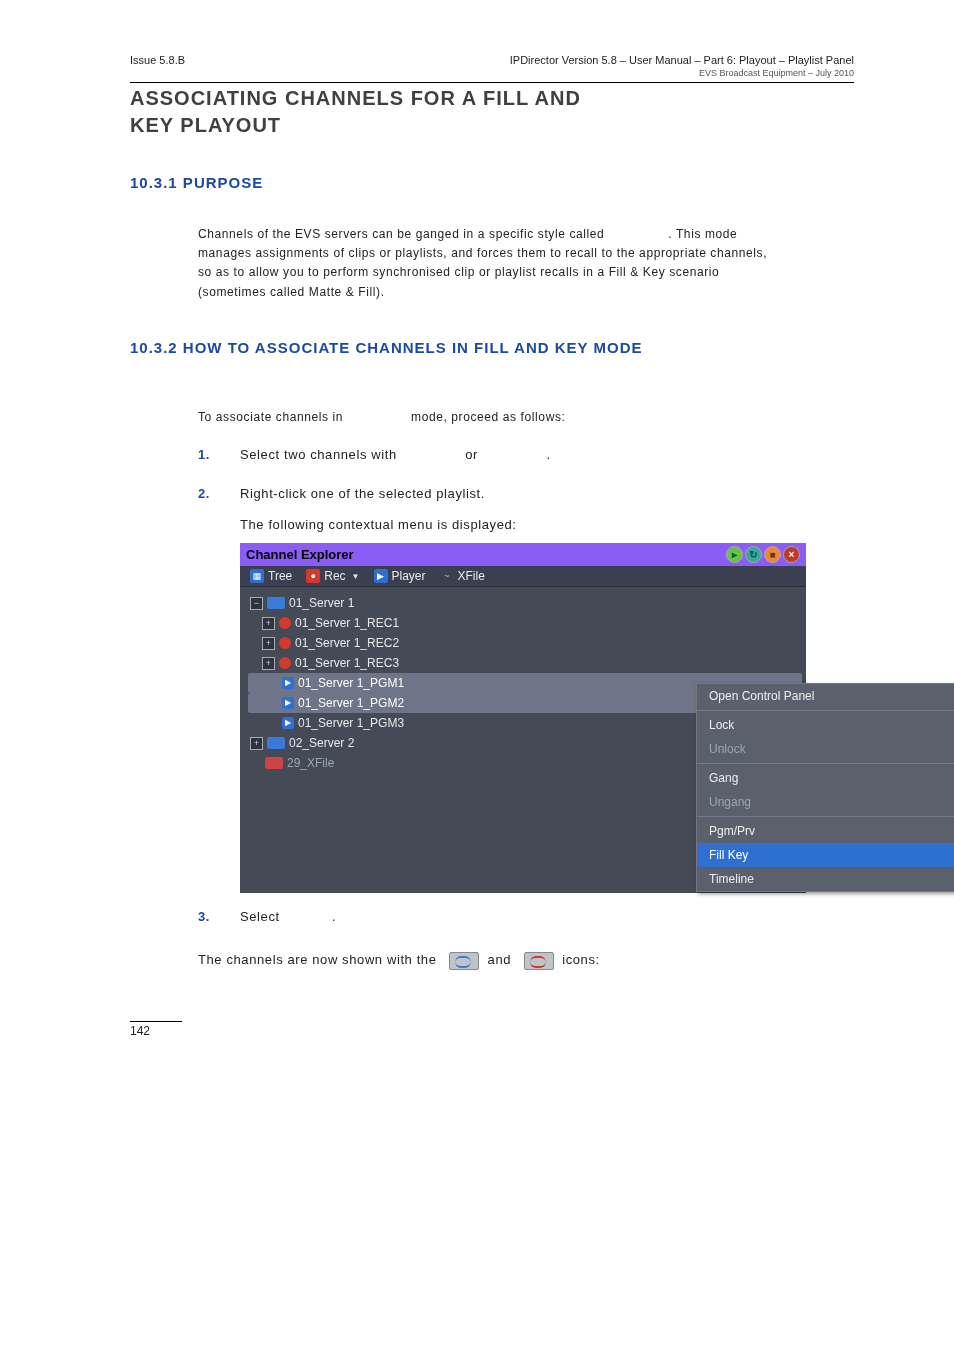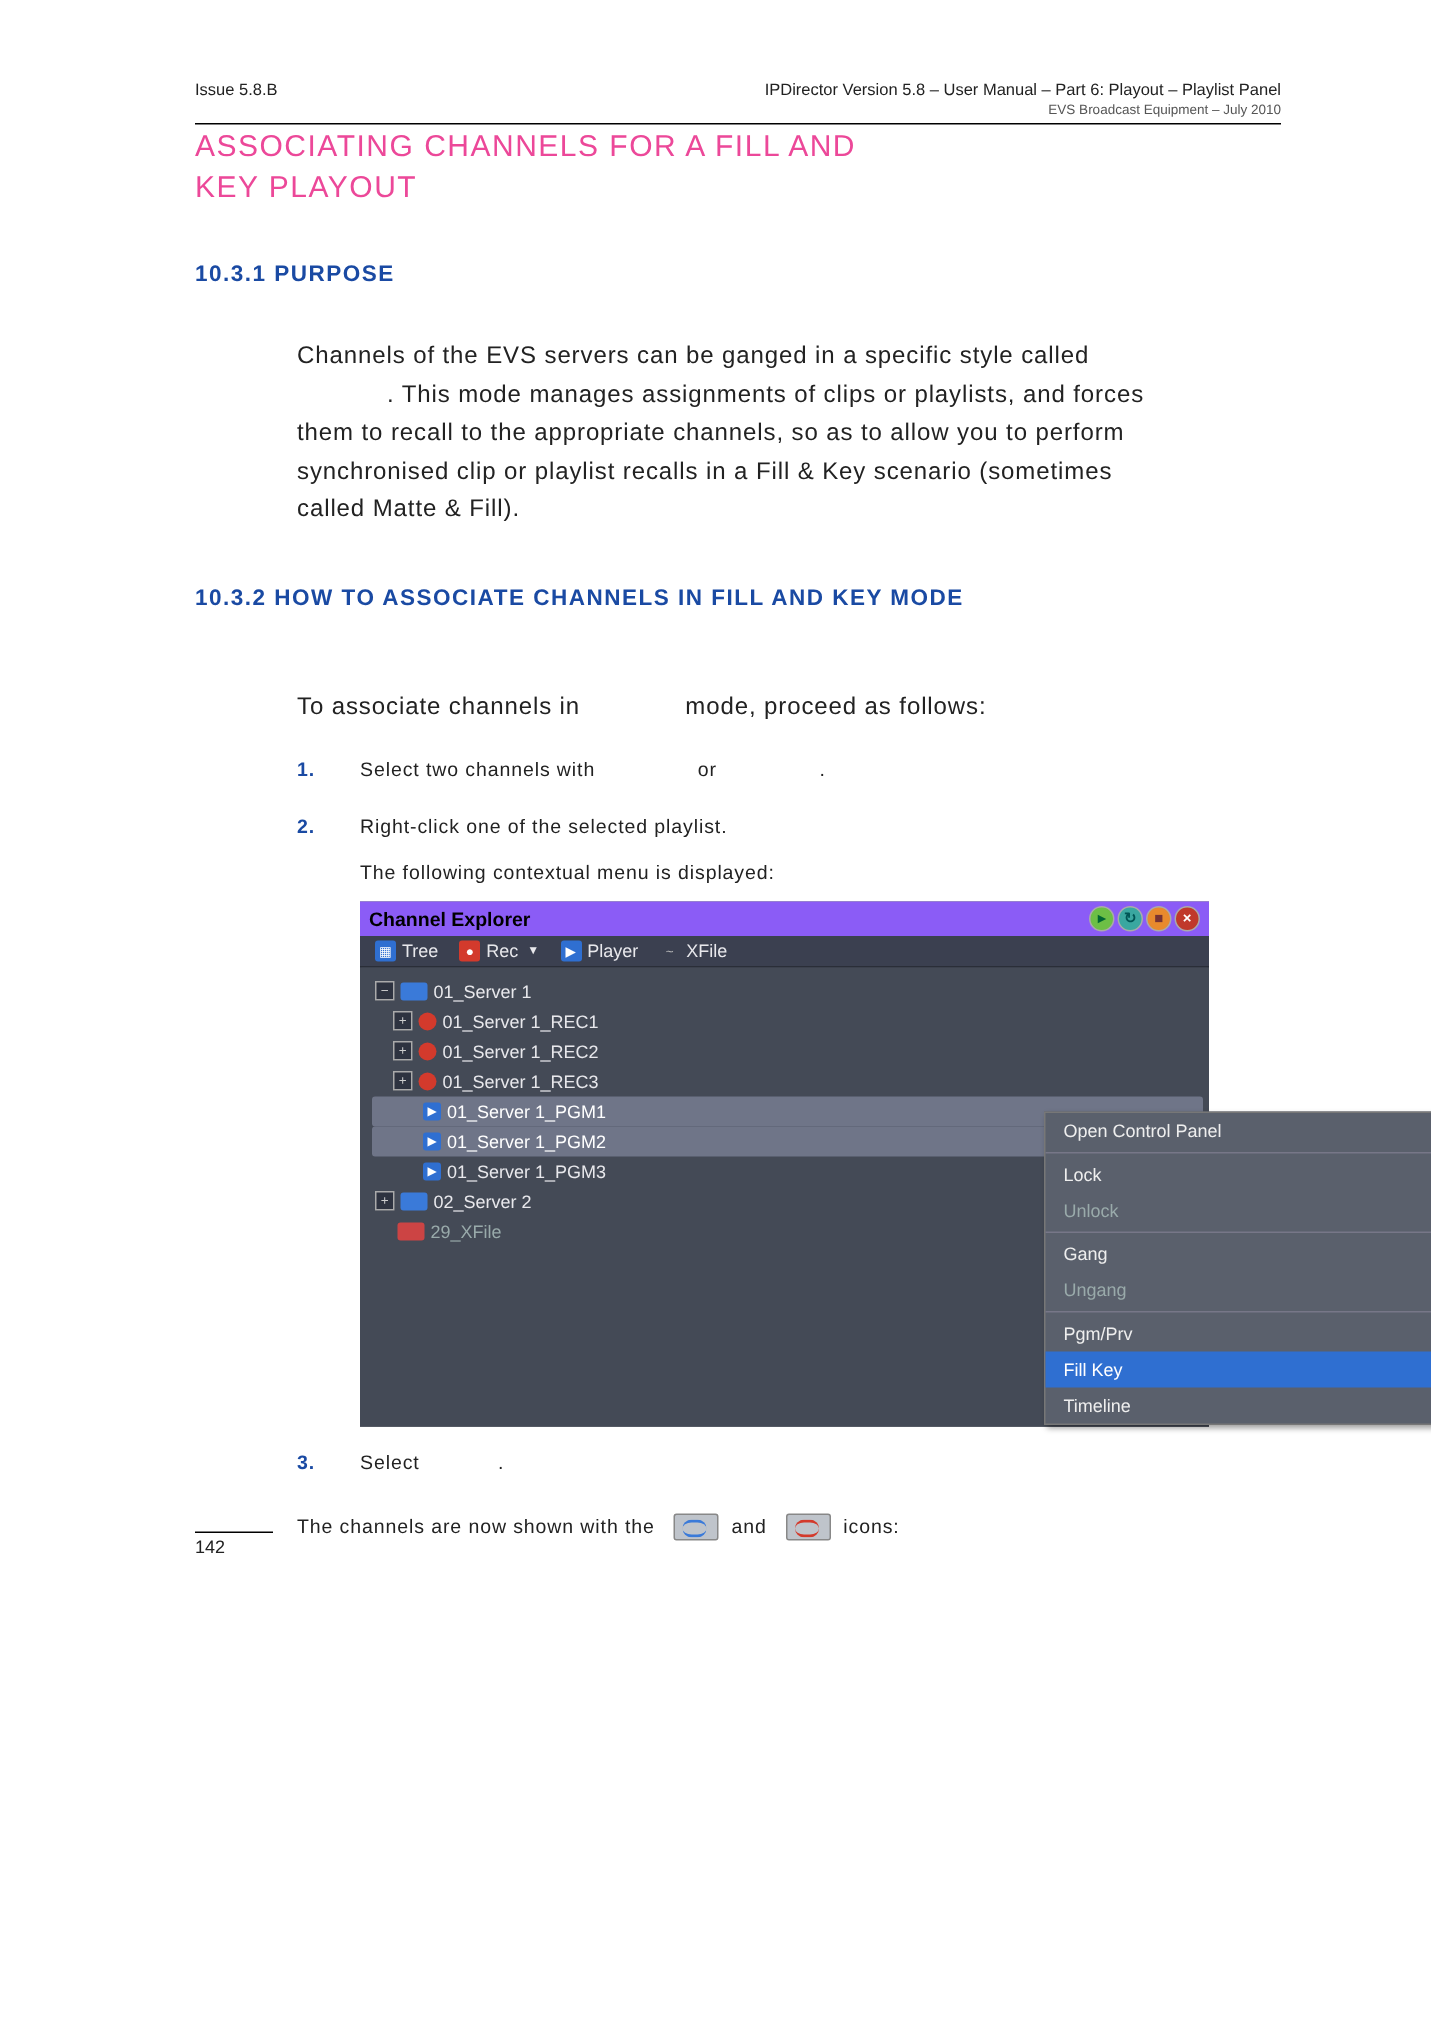--- a/index.html
+++ b/index.html
@@ -4,23 +4,23 @@
 <style>
   html,body{margin:0;padding:0;background:#fff;font-family:Arial,Helvetica,sans-serif;color:#222;}
   .page{width:954px;height:1078px;position:relative;box-sizing:border-box;padding:54px 100px 40px 130px;}
   .hdr{display:flex;justify-content:space-between;align-items:flex-start;font-size:11px;margin-bottom:4px;}
   .hdr-left{font-weight:normal;}
   .hdr-right{text-align:right;}
   .hdr-right .line1{font-size:11px;}
   .hdr-right .line2{font-size:9px;color:#555;margin-top:2px;}
   .hdr-rule{border:0;border-top:1px solid #000;margin:2px 0 0 0;}
   .section-num{font-size:20px;color:#1a4aa3;letter-spacing:1px;margin-top:90px;font-weight:bold;}
-  .section-title{font-size:20px;color:#ec4899;letter-spacing:1px;margin-top:4px;font-weight:normal;}
+  .section-title{font-size:20px;color:#404040;letter-spacing:1px;margin-top:4px;font-weight:bold;}
   .subsection{font-size:15px;color:#1a4aa3;letter-spacing:1px;margin-top:37px;font-weight:bold;}
-  .body-text{font-size:16px;line-height:1.6;letter-spacing:.6px;margin-left:68px;margin-top:34px;width:580px;}
+  .body-text{font-size:12px;line-height:1.6;letter-spacing:.6px;margin-left:68px;margin-top:34px;width:580px;}
   .body-text.leadin{margin-top:52px;}
   .step-row{font-size:13px;line-height:1.6;letter-spacing:.6px;margin-left:68px;margin-top:18px;width:580px;display:flex;}
   .step-num{width:42px;color:#1a4aa3;font-weight:bold;flex:0 0 42px;}
   .step-text{flex:1;}
   .sub-line{font-size:13px;line-height:1.6;letter-spacing:.6px;margin-left:110px;margin-top:10px;width:540px;}
   
   .shot{margin:8px 0 0 110px;width:566px;background:#444a56;color:#e8e8ec;font-size:12px;box-shadow:0 0 0 1px #2d313a inset;}
   .shot-title{background:#8b5cf6;color:#000;font-weight:bold;font-size:13px;padding:3px 6px;display:flex;align-items:center;justify-content:space-between;}
   .title-icons{display:flex;gap:2px;}
   .round-btn{width:15px;height:15px;border-radius:50%;display:inline-flex;align-items:center;justify-content:center;font-size:10px;border:1px solid #aaa;}

